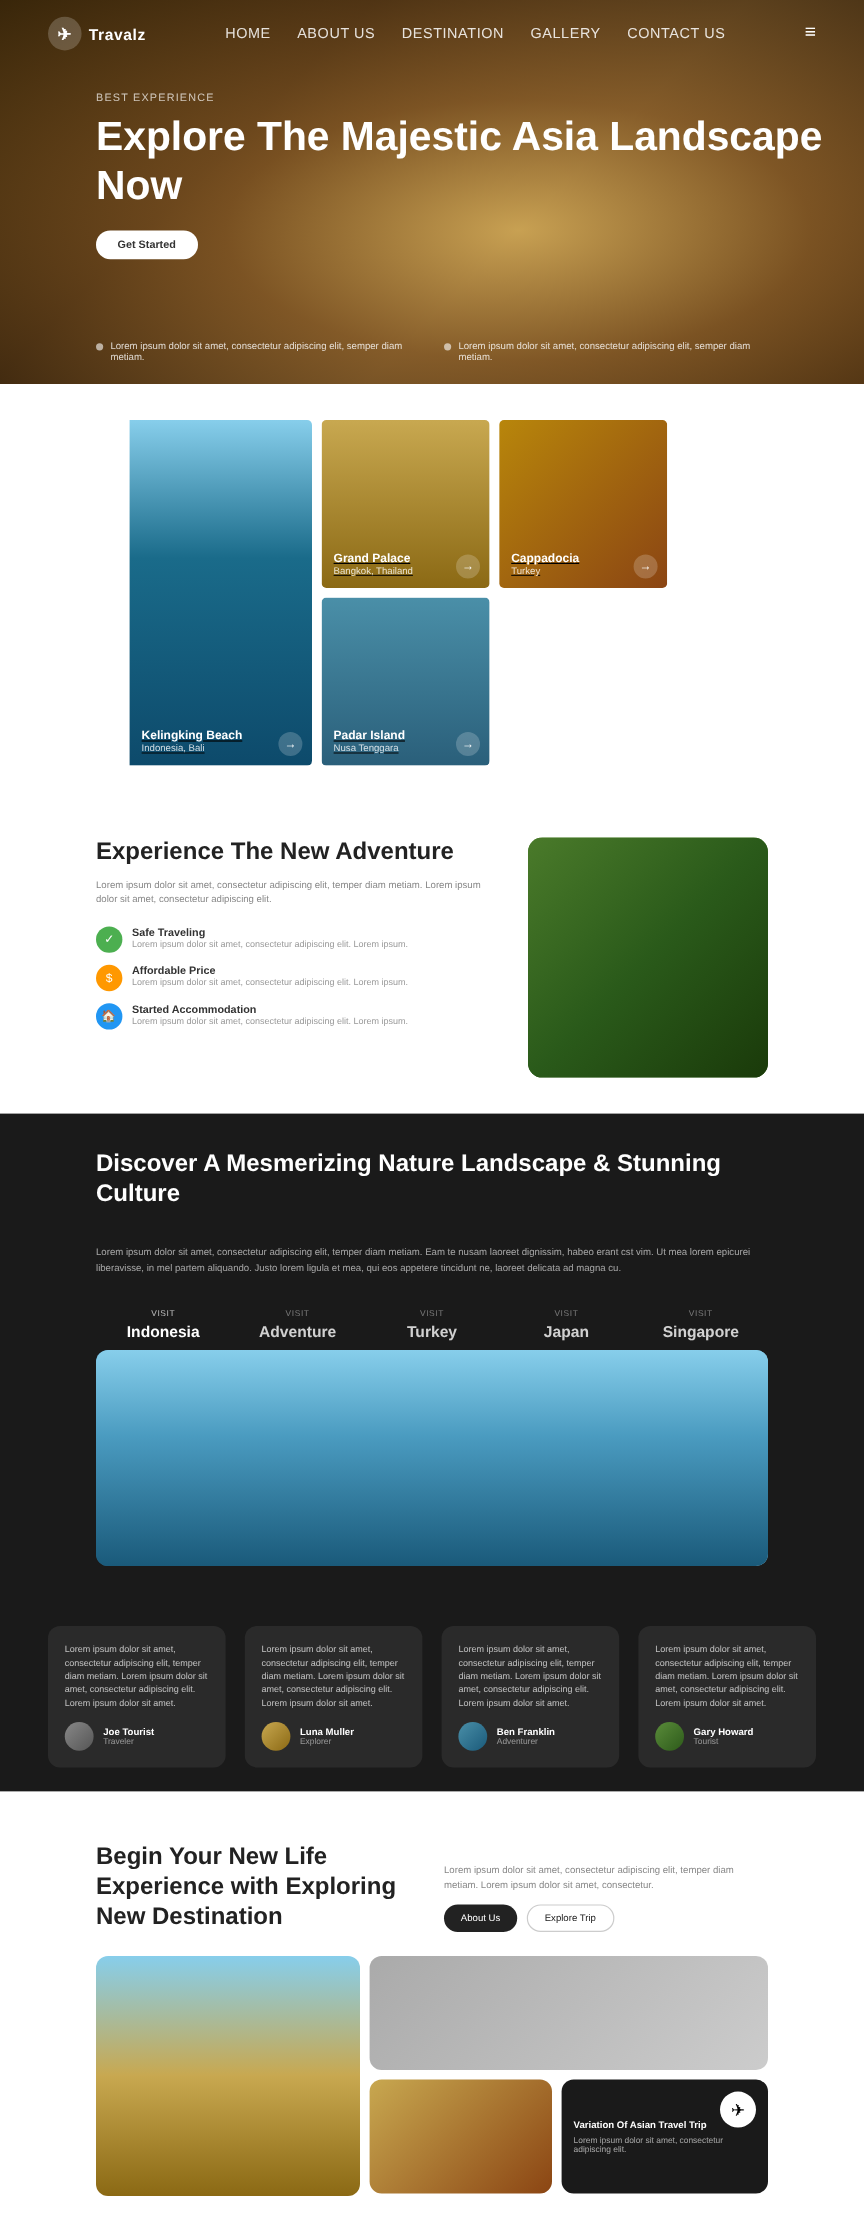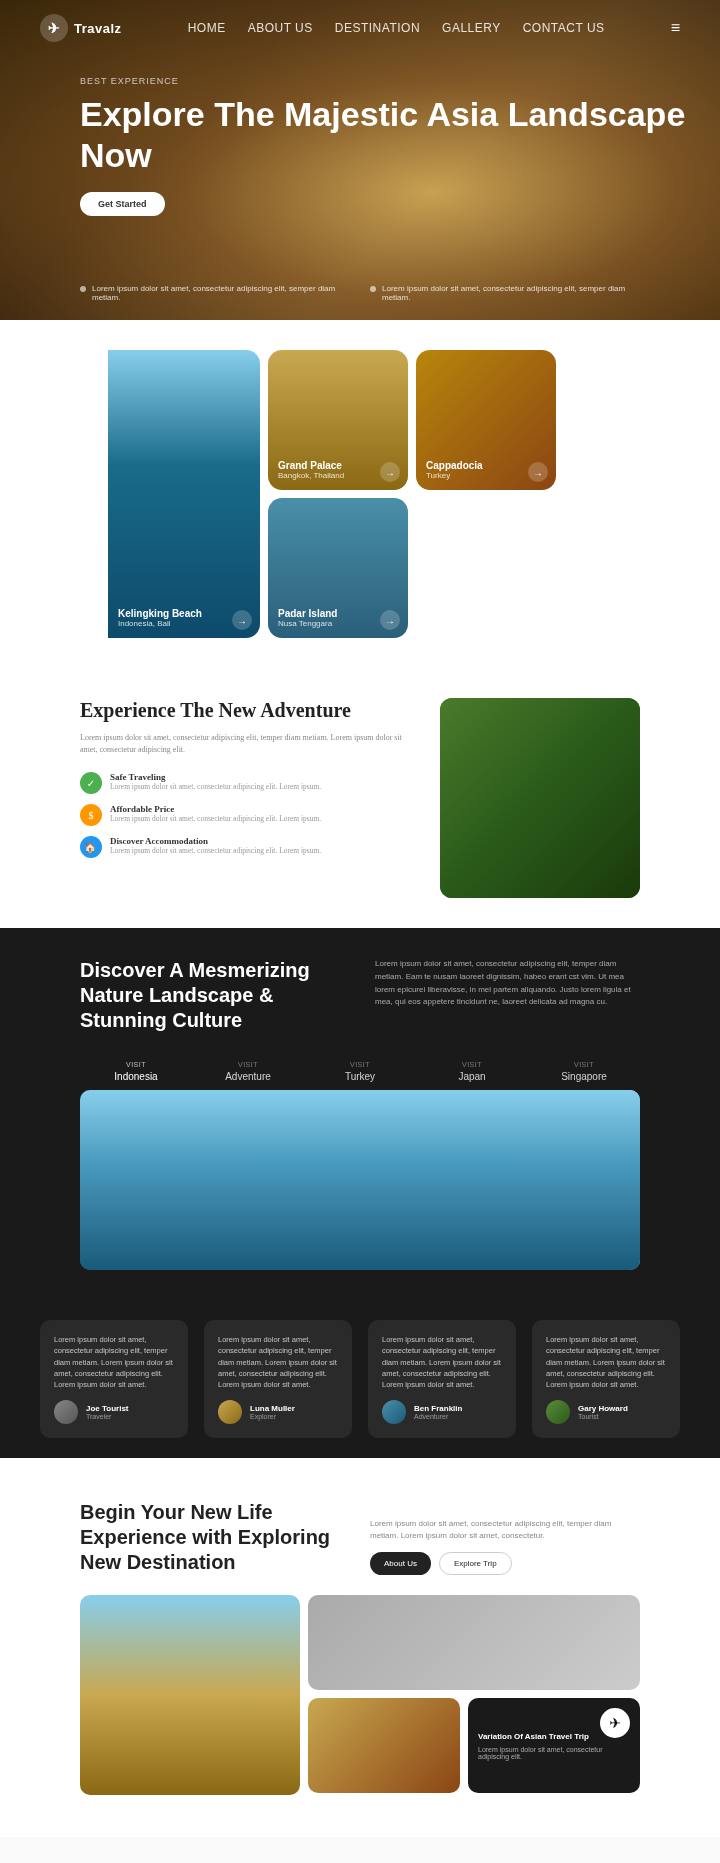--- a/index.html
+++ b/index.html
@@ -65,21 +65,21 @@
       padding: 30px 80px;
       background: #fff;
     }
     .dest-grid {
       display: grid;
       grid-template-columns: 180px 140px 140px;
       grid-template-rows: 140px 140px;
       gap: 8px;
     }
     .dest-card {
-      border-radius: 14px; overflow: hidden; position: relative; cursor: pointer;
+      border-radius: 4px; overflow: hidden; position: relative; cursor: pointer; text-decoration: underline;
     }
     .dest-card.large { grid-row: 1 / 3; padding-left: 28px; }
     .dest-card-bg {
       width: 100%; height: 100%;
       display: flex; align-items: flex-end; padding: 10px;
     }
     .dest-card-info { color: #fff; }
     .dest-card-name { font-size: 10px; font-weight: 700; }
     .dest-card-sub { font-size: 8px; opacity: 0.8; }
     .dest-card-arrow {
@@ -96,21 +96,21 @@
     
     .bg-capp { background: linear-gradient(135deg, #b8860b 0%, #8B4513 100%); }
     
     .bg-padar { background: linear-gradient(to bottom, #4a8fa8 0%, #2a5f7a 100%); }
 
     
     .section-adventure {
       padding: 30px 80px;
       display: flex; gap: 30px; align-items: flex-start;
     }
-    .adventure-left { flex: 1; font-family: Liberation Serif, serif; }
+    .adventure-left { flex: 1; }
     .adventure-title { font-size: 20px; font-weight: 700; color: #222; margin-bottom: 10px; line-height: 1.2; }
     .adventure-desc { font-size: 8px; color: #888; margin-bottom: 16px; line-height: 1.5; }
     .adventure-features { display: flex; flex-direction: column; gap: 10px; }
     .adventure-feature { display: flex; align-items: flex-start; gap: 8px; }
     .feature-icon {
       width: 22px; height: 22px; border-radius: 50%; flex-shrink: 0;
       display: flex; align-items: center; justify-content: center; font-size: 10px;
     }
     .feature-icon.green { background: #4CAF50; color: #fff; }
     .feature-icon.orange { background: #FF9800; color: #fff; }
@@ -125,31 +125,31 @@
     .adventure-img-overlay {
       position: absolute; inset: 0;
       background: linear-gradient(135deg, #4a7a2a 0%, #2a5a1a 50%, #1a3a0a 100%);
     }
 
     
     .section-discover {
       background: #1a1a1a;
       padding: 30px 80px;
     }
-    .discover-top { display: flex; gap: 30px; margin-bottom: 20px; }
+    .discover-top { display: flex; gap: 30px; margin-bottom: 20px; flex-direction: column; }
     .discover-title { color: #fff; font-size: 20px; font-weight: 700; line-height: 1.25; flex: 1; }
     .discover-desc { color: rgba(255,255,255,0.6); font-size: 8px; line-height: 1.6; flex: 1; }
 
     .country-tabs { display: flex; gap: 0; margin-bottom: 0; }
     .country-tab {
       flex: 1; text-align: center; padding: 8px 0;
       cursor: pointer;
     }
     .country-tab-label { font-size: 7px; color: rgba(255,255,255,0.4); text-transform: uppercase; letter-spacing: 0.5px; margin-bottom: 3px; }
-    .country-tab-name { font-size: 10px; color: rgba(255,255,255,0.8); font-weight: 400; }
+    .country-tab-name { font-size: 13px; color: rgba(255,255,255,0.8); font-weight: 700; }
     .country-tab.active .country-tab-name { color: #fff; }
     .country-tab.active .country-tab-label { color: rgba(255,255,255,0.7); }
 
     .discover-panorama {
       width: 100%; height: 180px; border-radius: 10px; overflow: hidden;
       background: linear-gradient(to right, #2a6080 0%, #4a8fb0 50%, #87CEEB 100%);
       position: relative;
     }
     .discover-islands {
       position: absolute; inset: 0;
@@ -331,21 +331,21 @@
       <div class="adventure-feature">
         <div class="feature-icon orange">$</div>
         <div>
           <div class="feature-text-title">Affordable Price</div>
           <div class="feature-text-desc">Lorem ipsum dolor sit amet, consectetur adipiscing elit. Lorem ipsum.</div>
         </div>
       </div>
       <div class="adventure-feature">
         <div class="feature-icon blue">🏠</div>
         <div>
-          <div class="feature-text-title">Discover Accommodation</div>
+          <div class="feature-text-title">Started Accommodation</div>
           <div class="feature-text-desc">Lorem ipsum dolor sit amet, consectetur adipiscing elit. Lorem ipsum.</div>
         </div>
       </div>
     </div>
   </div>
   <div class="adventure-right">
     <div class="adventure-img-overlay"></div>
   </div>
 </section>
 

